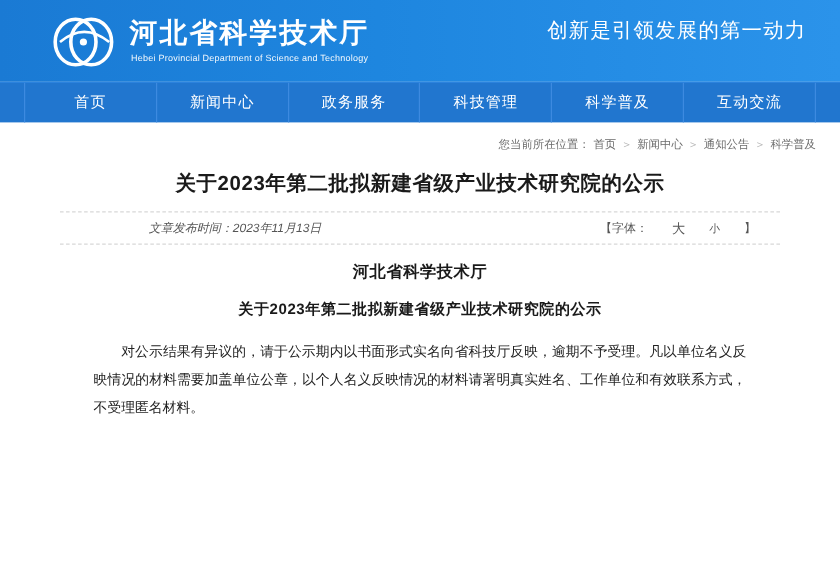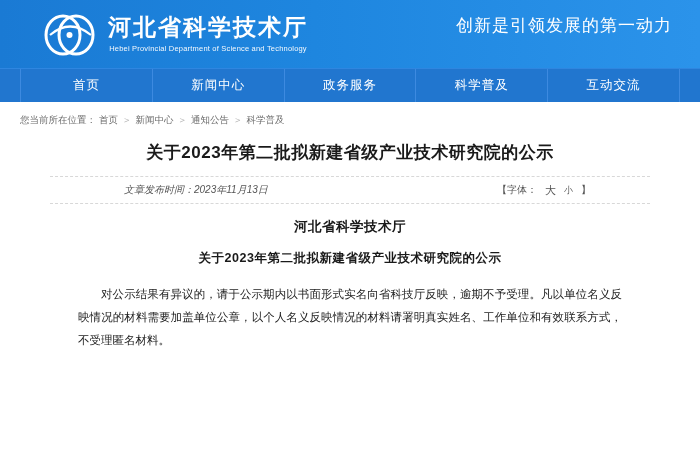--- a/index.html
+++ b/index.html
@@ -101,20 +101,21 @@
   
   .crumb-wrap {
     width: 660px;
     margin: 0 auto;
     padding: 12px 0 6px 0;
     font-size: 9.5px;
     color: #6c6c6c;
     display: flex;
     align-items: center;
     gap: 3px;
+    justify-content: flex-end;
   }
   .crumb-wrap .sep { color: #b5b5b5; margin: 0 1px; }
   .crumb-link { color: #6c6c6c; text-decoration: none; cursor: pointer; }
 
   
   .article {
     width: 660px;
     margin: 0 auto;
   }
   .art-title {
@@ -133,24 +134,24 @@
     height: 28px;
     display: flex;
     align-items: center;
     font-size: 10px;
     color: #555;
   }
   .meta-source { margin-left: 28px; }
   .meta-date { margin-left: 74px; font-style: italic; }
   .meta-font {
     margin-left: auto;
-    margin-right: 59px;
-    display: flex;
-    align-items: center;
-    gap: 8px;
+    margin-right: 20px;
+    display: flex;
+    align-items: center;
+    gap: 20px;
   }
   .meta-font .fz { cursor: pointer; color: #555; }
   .meta-font .fz.big { font-size: 11px; }
   .meta-font .fz.small { font-size: 9px; }
 
   .body-wrap {
     padding: 0 58px;
     margin-top: 14px;
   }
   .sub-head {
@@ -202,20 +203,21 @@
       </div>
       <div class="slogan">创新是引领发展的第一动力</div>
     </div>
   </div>
 
   <div class="nav">
     <div class="nav-list">
       <div class="nav-item">首页</div>
       <div class="nav-item">新闻中心</div>
       <div class="nav-item">政务服务</div>
+      <div class="nav-item">科技管理</div>
       <div class="nav-item">科学普及</div>
       <div class="nav-item">互动交流</div>
     </div>
   </div>
 
   <div class="crumb-wrap">
     <span>您当前所在位置：</span>
     <a class="crumb-link">首页</a>
     <span class="sep">＞</span>
     <a class="crumb-link">新闻中心</a>

